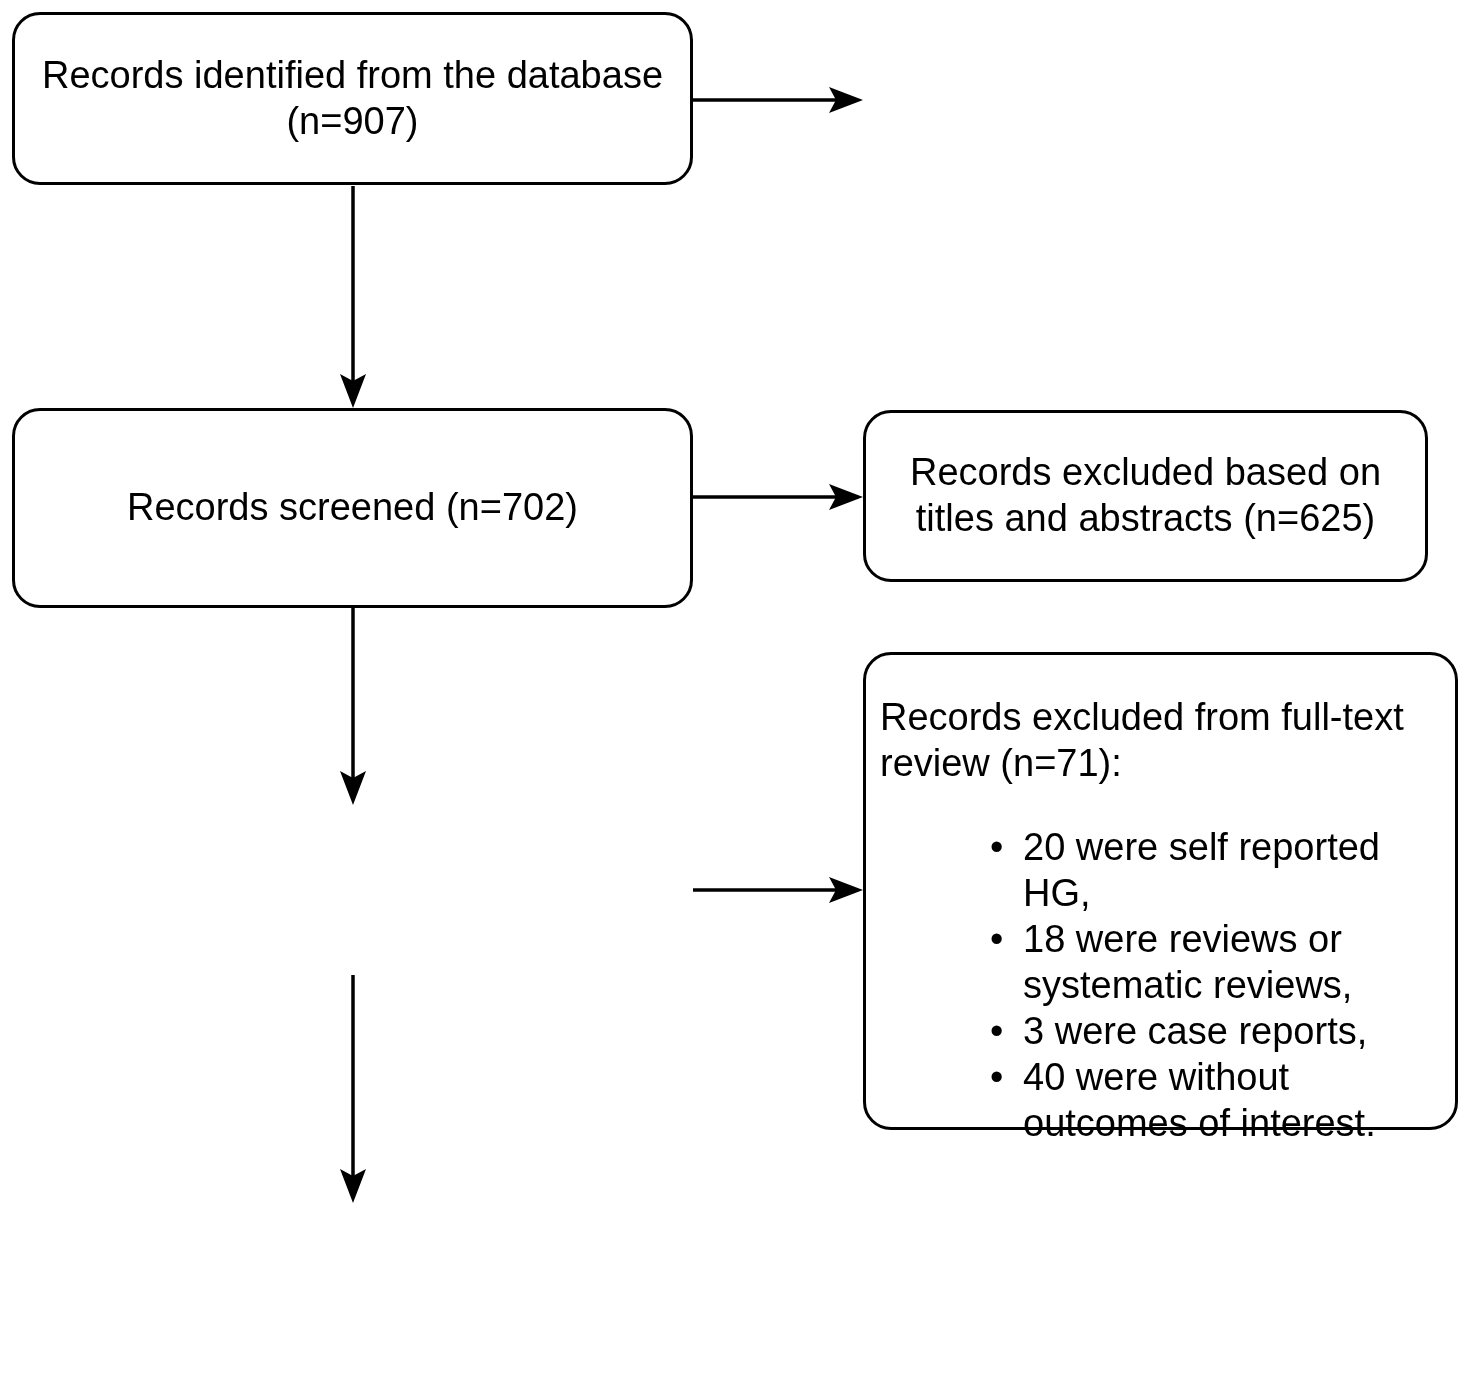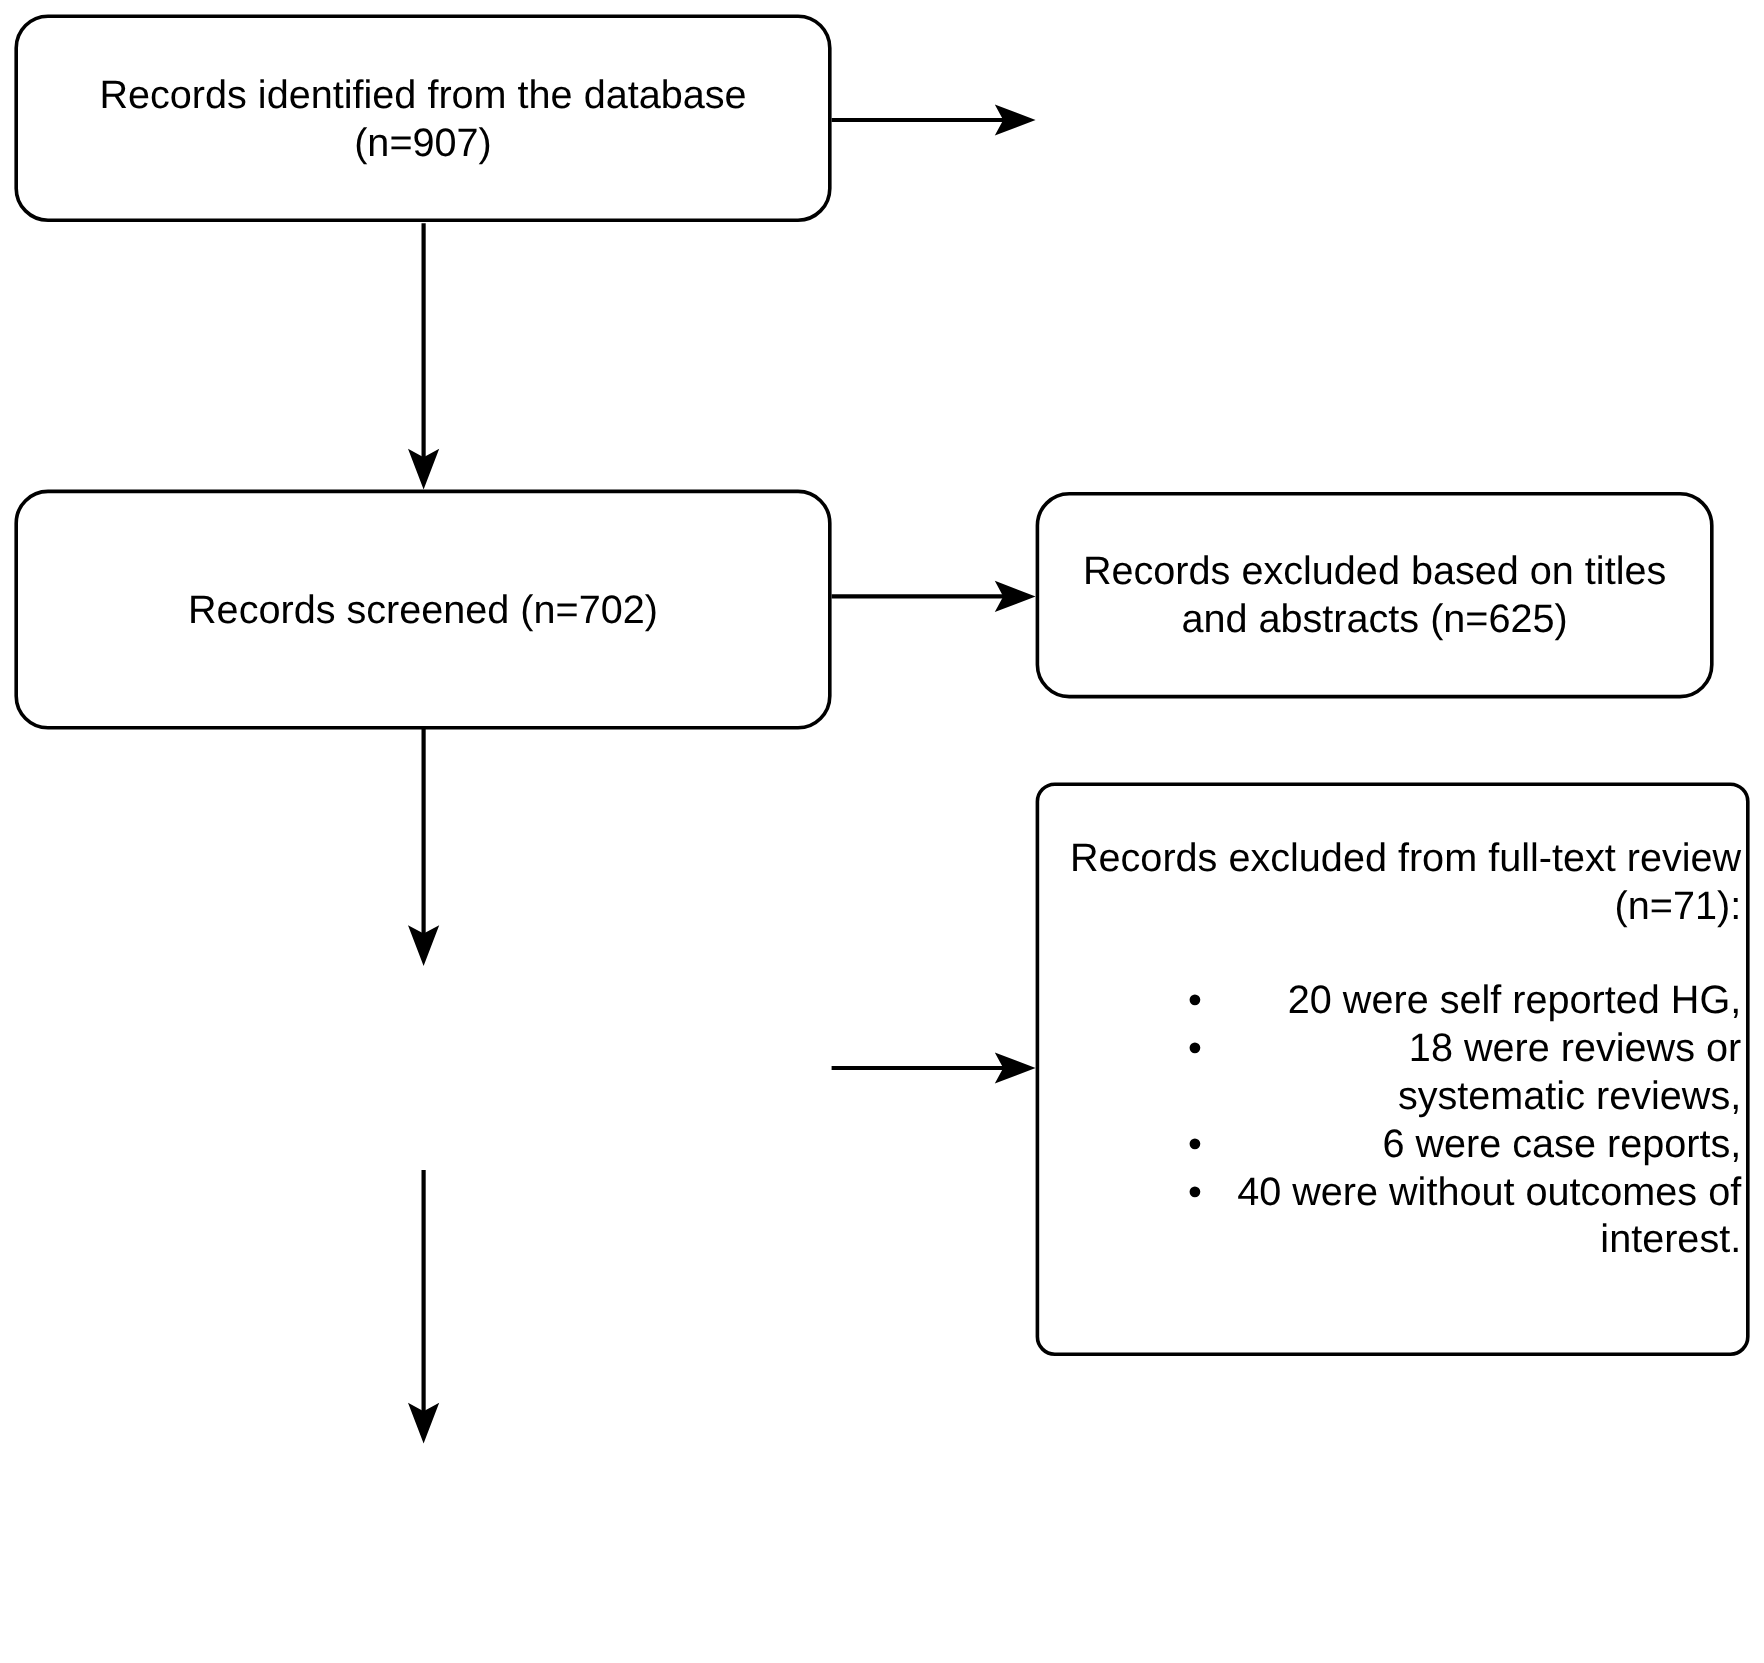--- a/index.html
+++ b/index.html
@@ -7,21 +7,21 @@
     padding: 0;
     background: #ffffff;
   }
   .canvas {
     position: relative;
     width: 1470px;
     height: 1386px;
     background: #ffffff;
     font-family: "Liberation Sans", sans-serif;
     color: #000000;
-    font-size: 33px;
+    font-size: 38px;
     line-height: 1.21;
   }
   .arrows {
     position: absolute;
     left: 0;
     top: 0;
     width: 1470px;
     height: 1386px;
   }
   .box {
@@ -30,23 +30,23 @@
     background: #ffffff;
     border: 3px solid #000000;
     border-radius: 28px;
     display: flex;
     align-items: center;
     justify-content: center;
     text-align: center;
     padding: 0 12px;
   }
   .box.tall {
-    border-radius: 16px;
+    border-radius: 28px;
     display: block;
-    text-align: right;
+    text-align: left;
     padding: 40px 4px 20px 14px;
   }
   .reasons {
     margin: 38px 0 0 0;
     padding: 0 0 0 95px;
     list-style: none;
   }
   .reasons li {
     position: relative;
     margin-left: 48px;
@@ -116,19 +116,19 @@
   <div class="box" id="box-excluded-titles">
     <span>Records excluded based on titles and abstracts (n=625)</span>
   </div>
 
 
   <div class="box tall" id="box-excluded-fulltext">
     <div>Records excluded from full-text review (n=71):</div>
     <ul class="reasons">
       <li>20 were self reported HG,</li>
       <li>18 were reviews or systematic reviews,</li>
-      <li>6 were case reports,</li>
+      <li>3 were case reports,</li>
       <li>40 were without outcomes of interest.</li>
     </ul>
   </div>
 
 
 </div>
 
 </body></html>

